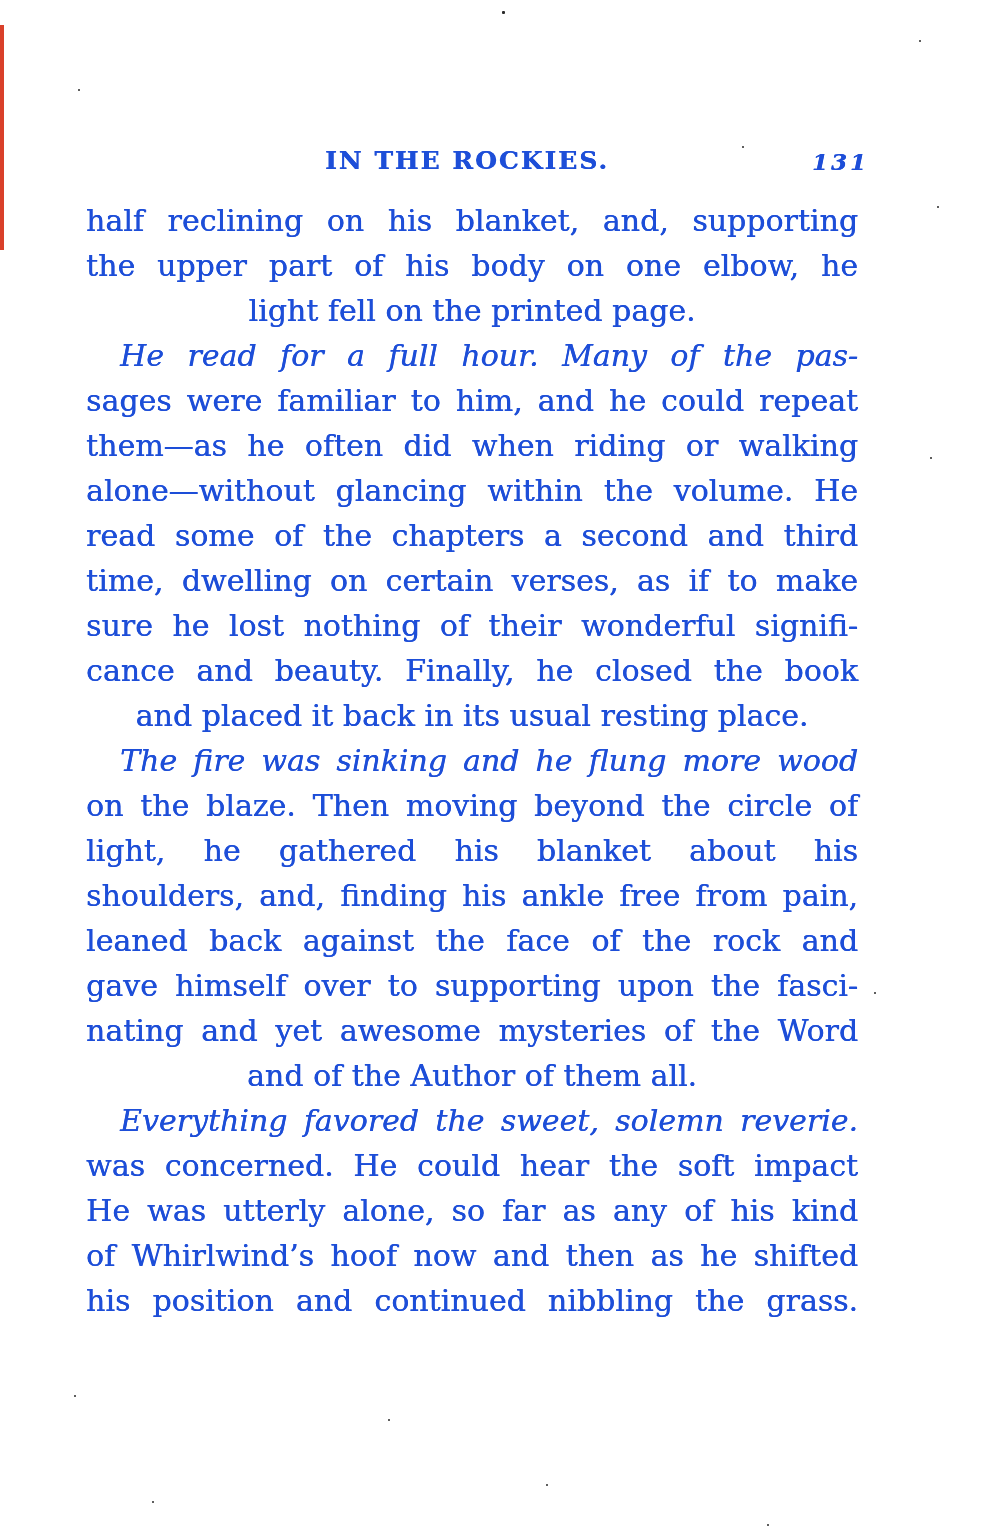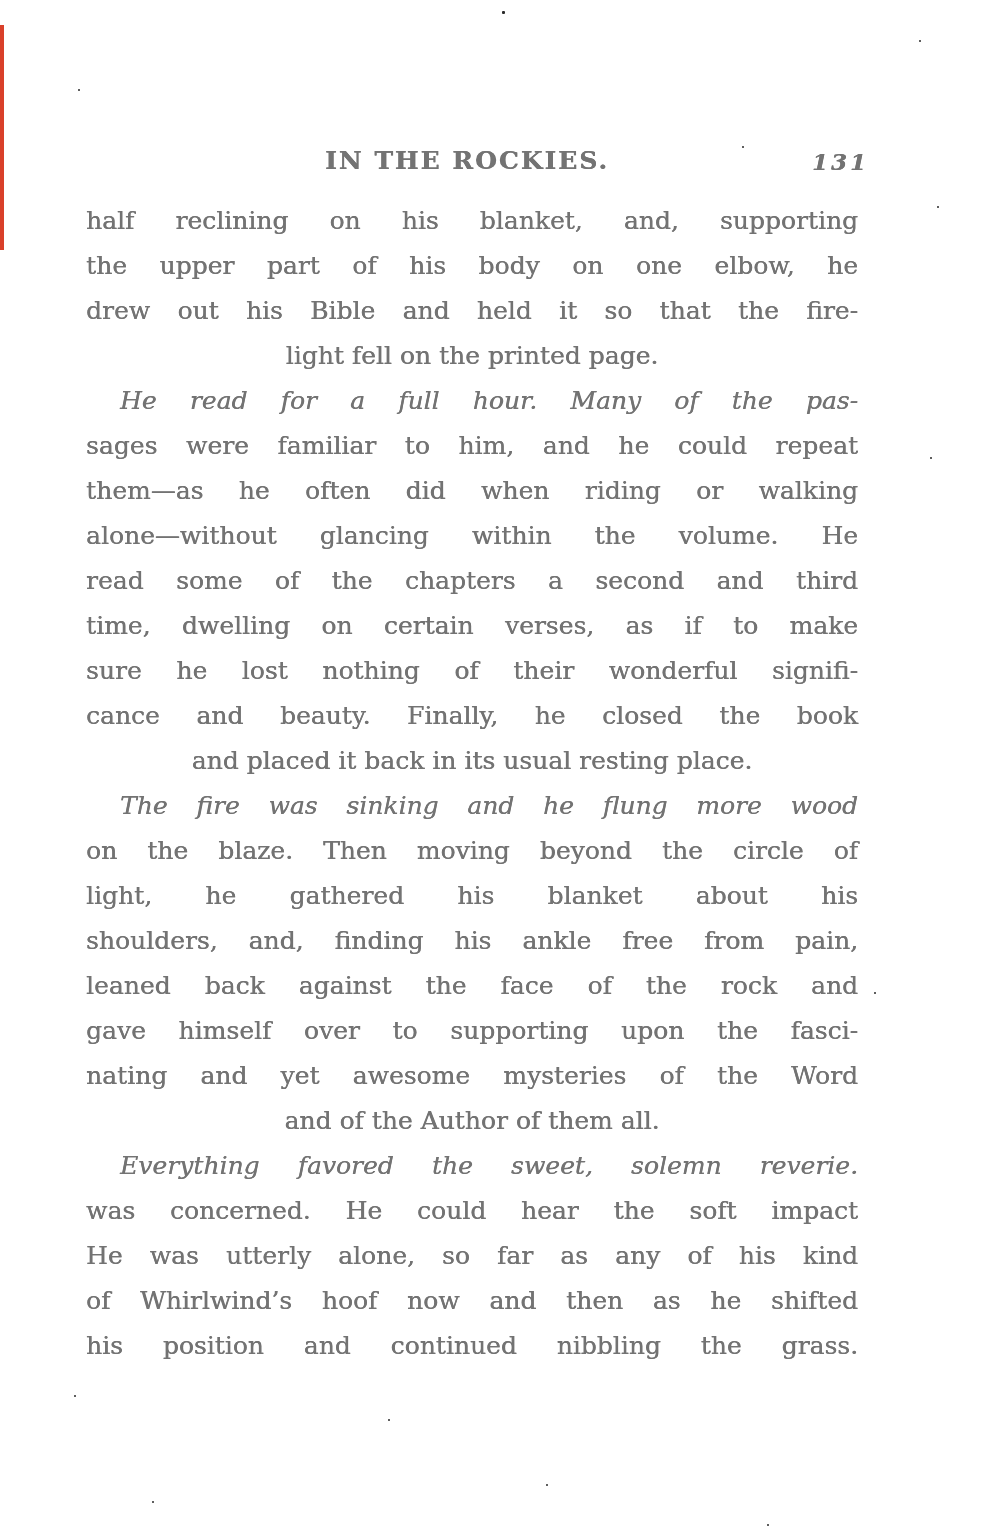--- a/index.html
+++ b/index.html
@@ -9,21 +9,21 @@
     width: 987px;
     height: 1534px;
     overflow: hidden;
   }
   .page {
     position: relative;
     width: 987px;
     height: 1534px;
     background: #ffffff;
     font-family: "DejaVu Serif", "Liberation Serif", serif;
-    color: #737373;
+    color: #1d4ed8;
   }
   
   .header {
     position: absolute;
     top: 146px;
     left: 0;
     width: 100%;
     height: 40px;
   }
   .running-head {
@@ -46,21 +46,21 @@
     font-style: italic;
     text-shadow: 0.3px 0 0 currentColor;
     text-align: right;
   }
   
   .text-block {
     position: absolute;
     left: 86px;
     top: 198px;
     width: 772px;
-    font-size: 25px;
+    font-size: 30px;
     line-height: 45px;
     text-shadow: 0.35px 0 0 currentColor; 
   }
   .line {
     height: 45px;
     white-space: normal;
     text-align: center;
   }
   .line.j {
     text-align: justify;
@@ -110,21 +110,20 @@
   <div class="header">
     <div class="running-head">IN THE ROCKIES.</div>
     <div class="folio">131</div>
   </div>
 
   <div class="text-block" id="text-block">
 
   <div class="paragraph">
         <div class="line j">half reclining on his blanket, and, supporting</div>
         <div class="line j">the upper part of his body on one elbow, he</div>
-        <div class="line j">drew out his Bible and held it so that the fire-</div>
         <div class="line">light fell on the printed page.</div>
       </div>
       <div class="paragraph">
         <div class="line j indent">He read for a full hour. Many of the pas-</div>
         <div class="line j">sages were familiar to him, and he could repeat</div>
         <div class="line j">them—as he often did when riding or walking</div>
         <div class="line j">alone—without glancing within the volume. He</div>
         <div class="line j">read some of the chapters a second and third</div>
         <div class="line j">time, dwelling on certain verses, as if to make</div>
         <div class="line j">sure he lost nothing of their wonderful signifi-</div>

